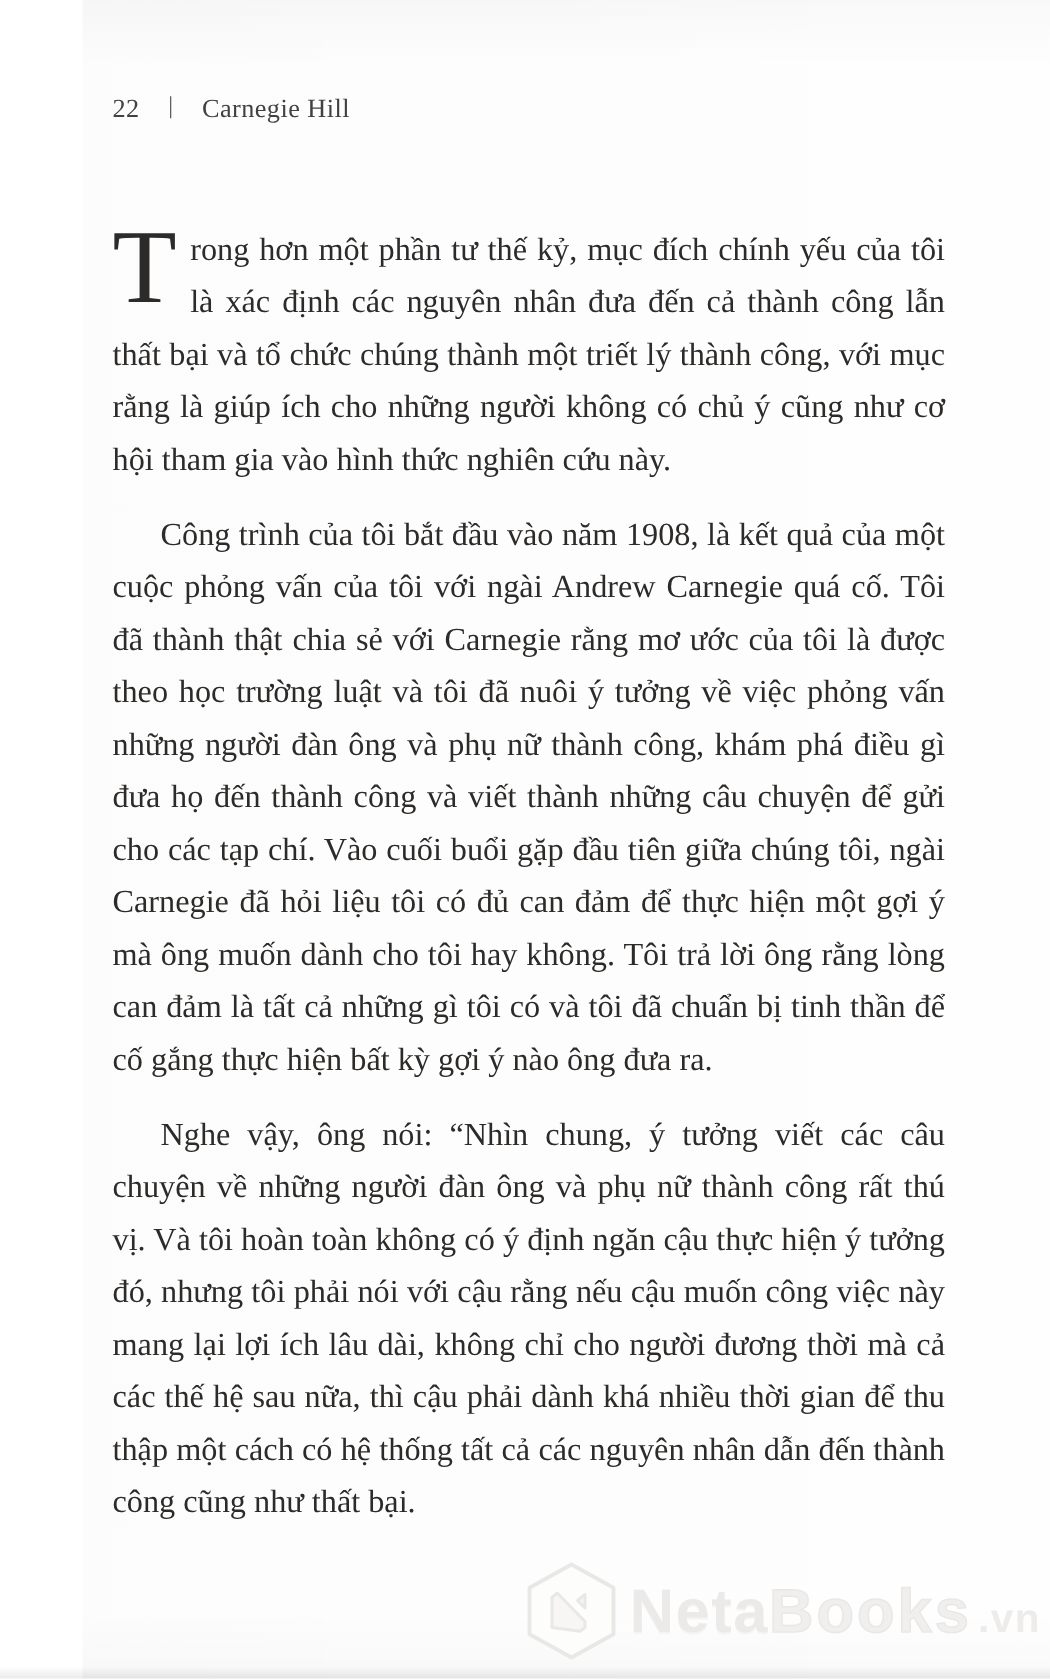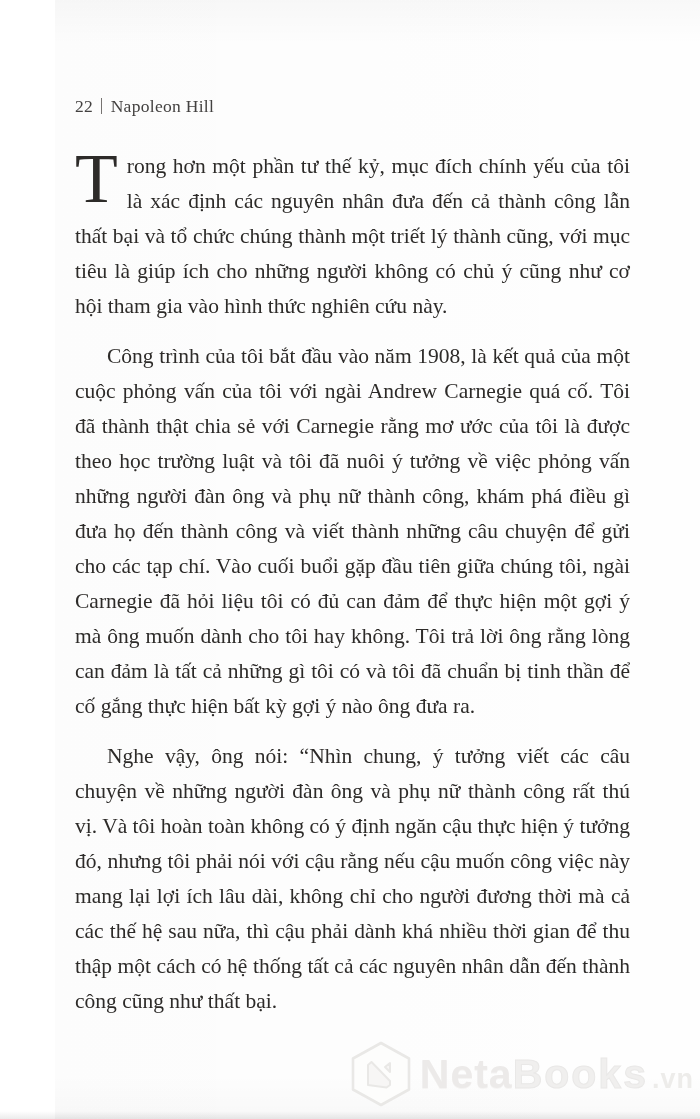--- a/index.html
+++ b/index.html
@@ -31,25 +31,24 @@
     background: linear-gradient(180deg, rgba(0,0,0,0.0), rgba(0,0,0,0.08));
     pointer-events: none;
   }
 
   .page-header {
     position: absolute;
     left: 75px;
     top: 62px;
     display: flex;
     align-items: flex-start;
-    column-gap: 7px;
+    column-gap: 19px;
     font-size: 17.5px;
     color: #434140;
     letter-spacing: 0.3px;
-    margin-top: 34px;
   }
   .page-header .divider {
     color: #55524f;
     font-size: 16px;
   }
 
   .content {
     position: absolute;
     left: 75px;
     top: 149px;
@@ -114,25 +113,25 @@
   }
 </style>
 </head>
 <body>
 
 <div class="scan-tint"></div>
 
 <div class="page-header">
   <span>22</span>
   <span class="divider">|</span>
-  <span>Napoleon Hill</span>
+  <span>Carnegie Hill</span>
 </div>
 
 <div class="content">
-  <p><span class="dropcap">T</span><span>rong hơn một phần tư thế kỷ, mục đích chính yếu của tôi là xác định các nguyên nhân đưa đến cả thành công lẫn thất bại và tổ chức chúng thành một triết lý thành cũng, với mục tiêu là giúp ích cho những người không có chủ ý cũng như cơ hội tham gia vào hình thức nghiên cứu này.</span></p>
+  <p><span class="dropcap">T</span><span>rong hơn một phần tư thế kỷ, mục đích chính yếu của tôi là xác định các nguyên nhân đưa đến cả thành công lẫn thất bại và tổ chức chúng thành một triết lý thành công, với mục rằng là giúp ích cho những người không có chủ ý cũng như cơ hội tham gia vào hình thức nghiên cứu này.</span></p>
   <p class="indented">Công trình của tôi bắt đầu vào năm 1908, là kết quả của một cuộc phỏng vấn của tôi với ngài Andrew Carnegie quá cố. Tôi đã thành thật chia sẻ với Carnegie rằng mơ ước của tôi là được theo học trường luật và tôi đã nuôi ý tưởng về việc phỏng vấn những người đàn ông và phụ nữ thành công, khám phá điều gì đưa họ đến thành công và viết thành những câu chuyện để gửi cho các tạp chí. Vào cuối buổi gặp đầu tiên giữa chúng tôi, ngài Carnegie đã hỏi liệu tôi có đủ can đảm để thực hiện một gợi ý mà ông muốn dành cho tôi hay không. Tôi trả lời ông rằng lòng can đảm là tất cả những gì tôi có và tôi đã chuẩn bị tinh thần để cố gắng thực hiện bất kỳ gợi ý nào ông đưa ra.</p>
   <p class="indented">Nghe vậy, ông nói: “Nhìn chung, ý tưởng viết các câu chuyện về những người đàn ông và phụ nữ thành công rất thú vị. Và tôi hoàn toàn không có ý định ngăn cậu thực hiện ý tưởng đó, nhưng tôi phải nói với cậu rằng nếu cậu muốn công việc này mang lại lợi ích lâu dài, không chỉ cho người đương thời mà cả các thế hệ sau nữa, thì cậu phải dành khá nhiều thời gian để thu thập một cách có hệ thống tất cả các nguyên nhân dẫn đến thành công cũng như thất bại.</p>
 </div>
 
 <div class="watermark">
   <svg class="wm-logo" viewBox="0 0 62 66" xmlns="http://www.w3.org/2000/svg">
     <path d="M31 2 L59 17.5 L59 48.5 L31 64 L3 48.5 L3 17.5 Z" fill="#fdfdfc" stroke="#e9e8e6" stroke-width="2.6" stroke-linejoin="round"></path>
     <path d="M18 44 L18 24 L21.5 21 L40 40 L40 44 L36.5 46.5 Z" fill="#f7f6f5" stroke="#e9e8e6" stroke-width="2" stroke-linejoin="round"></path>
     <path d="M40 22 L40 31 L35 26 Z" fill="#f7f6f5" stroke="#e9e8e6" stroke-width="2" stroke-linejoin="round"></path>
   </svg>

